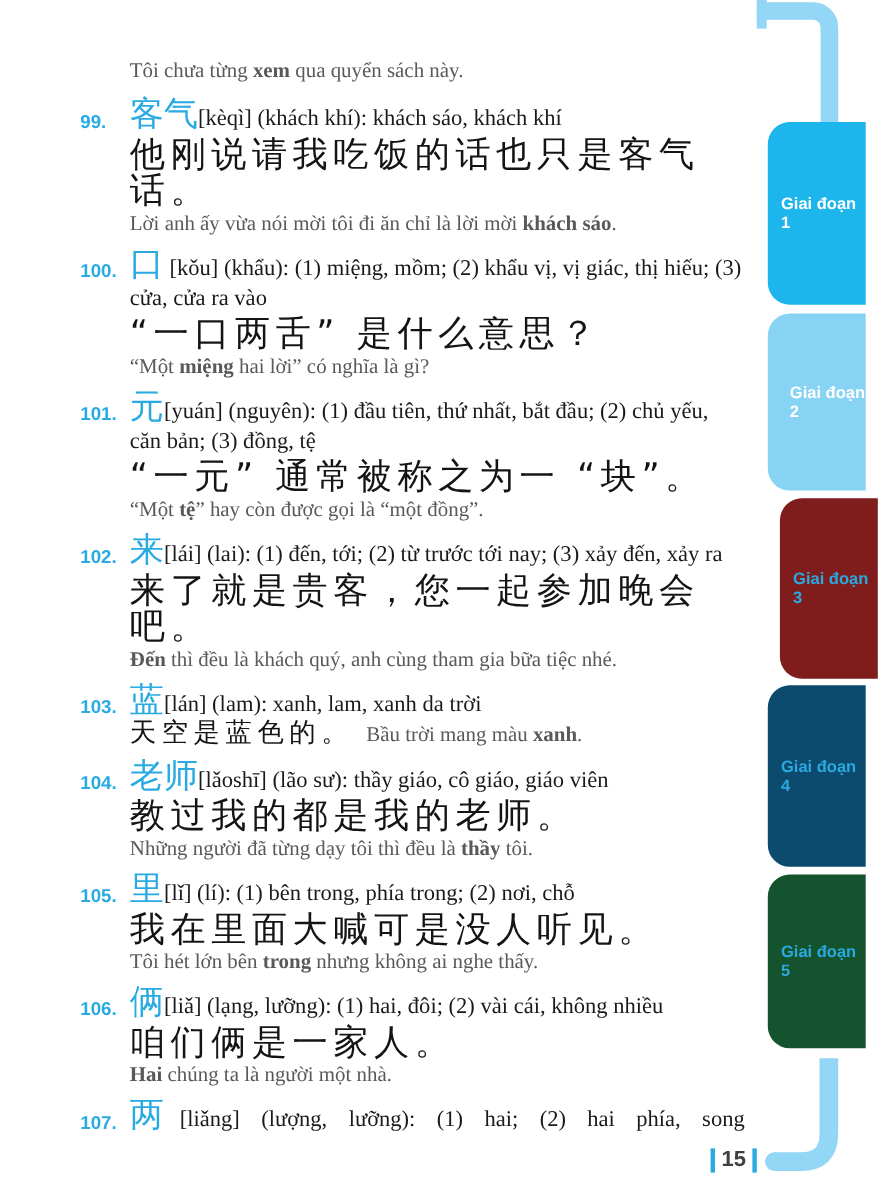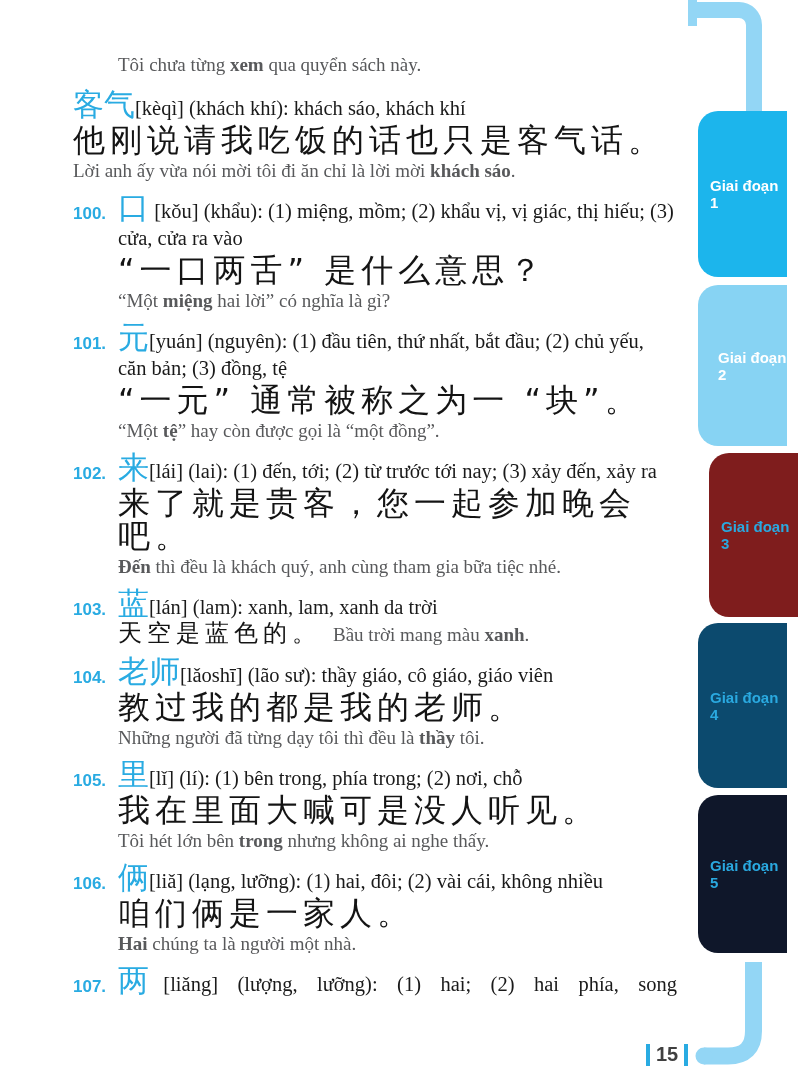--- a/index.html
+++ b/index.html
@@ -79,29 +79,30 @@
   </div>
 
   <div class="tab" style="background: #7f1d1d; color: rgb(42, 169, 224); margin-left: 11px;">
     <span class="tab-label">Giai đoạn 3</span>
   </div>
 
   <div class="tab" style="background: #0c4a6e; color: rgb(42, 169, 224);">
     <span class="tab-label">Giai đoạn 4</span>
   </div>
 
-  <div class="tab" style="background: #0f172a; color: rgb(42, 169, 224);">
+  <div class="tab" style="background: #14532d; color: rgb(42, 169, 224);">
     <span class="tab-label">Giai đoạn 5</span>
   </div>
 </nav>
 
 <main class="content">
   <p class="vi cont"><span>Tôi chưa từng </span><b>xem</b><span> qua quyển sách này.</span></p>
   <div id="entries">
   <div class="entry">
+    <div class="num">99.</div>
     <div class="ebody">
       <div class="defline"><span class="hw">客气</span><span class="def">[kèqì] (khách khí): khách sáo, khách khí</span></div>
       <div class="zh">他刚说请我吃饭的话也只是客气话。</div>
       <div class="vi"><span>Lời anh ấy vừa nói mời tôi đi ăn chỉ là lời mời </span><b>khách sáo</b><span>.</span></div>
     </div>
   </div>
 
   <div class="entry">
     <div class="num">100.</div>
     <div class="ebody">

